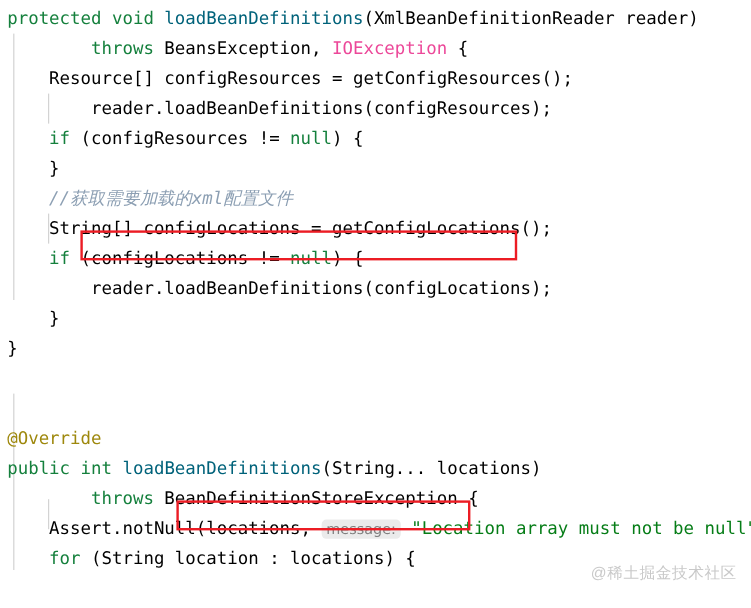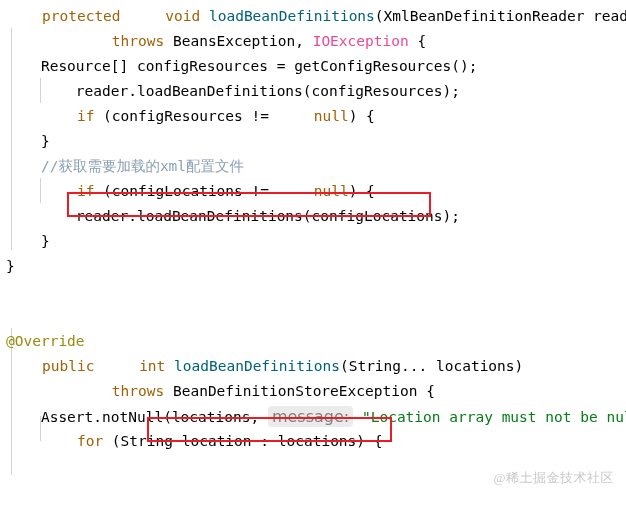--- a/index.html
+++ b/index.html
@@ -43,57 +43,57 @@
   .line.blank { height: 25px; }
 
   
   .guide {
     position: absolute;
     width: 1px;
     background: #d3d3d3;
   }
 
   
-  .kw      { color: #a16207; margin-left: 36px; }      
+  .kw      { color: #15803d; }      
   .ident   { color: #000000; }      
   .method  { color: #00627a; }
   .grey    { color: #ec4899; }      
   .str     { color: #067d17; }      
   .num     { color: #0033b3; }      
   .anno    { color: #9e880d; }      
-  .cmt     { color: #8c9fb3; }  
+  .cmt     { color: #8c9fb3; font-style: italic; }  
   .ital    { }
   .under   { text-decoration: underline; }
 
   
   .hint {
     background: #ebebeb;
     color: #808080;
     border-radius: 4px;
     padding: 1px 4px;
-    font-size: 16px;
+    font-size: 12px;
     font-family: "DejaVu Sans", "Liberation Sans", sans-serif;
     font-style: normal;
   }
 
   
   .redbox {
     position: absolute;
     border: 2px solid #ec1c24;
     box-sizing: border-box;
     pointer-events: none;
   }
 
   .watermark {
     position: absolute;
     right: 12px;
     bottom: 20px;
     color: #c9c9c9;
     font-size: 13px;
-    font-family: Liberation Serif, serif;
+    font-family: Liberation Sans, sans-serif;
     letter-spacing: 0.5px;
     margin-left: 39px;
   }
 </style>
 </head>
 <body>
 
 <div id="editor">
 
   <div class="guide" style="left:11px; top:28px; height:222px;"></div>
@@ -112,20 +112,21 @@
     <div class="line"><span>    </span><span class="ident">Resource[]</span><span> </span><span class="ident">configResources</span><span> = </span><span class="ident">getConfigResources()</span><span>;</span></div>
 
     <div class="line"><span>        </span><span class="ident">reader</span><span>.</span><span class="ident">loadBeanDefinitions</span><span>(</span><span class="ident">configResources</span><span>);</span></div>
 
     <div class="line"><span>    </span><span class="kw">if</span><span> (</span><span class="ident">configResources</span><span> != </span><span class="kw">null</span><span>) {</span></div>
 
     <div class="line"><span>    }</span></div>
 
     <div class="line"><span>    </span><span class="cmt">//获取需要加载的xml配置文件</span></div>
 
+    <div class="line"><span>    </span><span class="ident">String[]</span><span> </span><span class="ident">configLocations</span><span> = </span><span class="ident">getConfigLocations()</span><span>;</span></div>
 
     <div class="line"><span>    </span><span class="kw">if</span><span> (</span><span class="ident">configLocations</span><span> != </span><span class="kw">null</span><span>) {</span></div>
 
     <div class="line"><span>        </span><span class="ident">reader</span><span>.</span><span class="ident">loadBeanDefinitions</span><span>(</span><span class="ident">configLocations</span><span>);</span></div>
 
     <div class="line"><span>    }</span></div>
 
     <div class="line"><span>}</span></div>
 
     <div class="line blank"></div>

